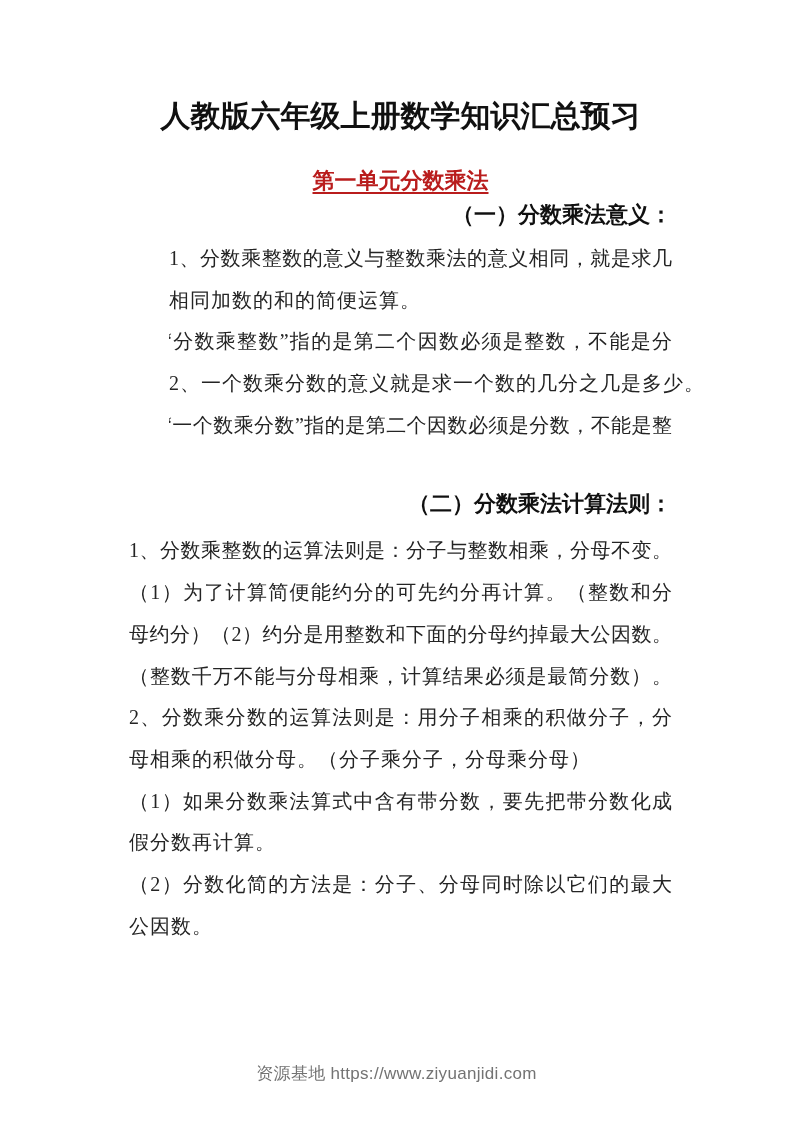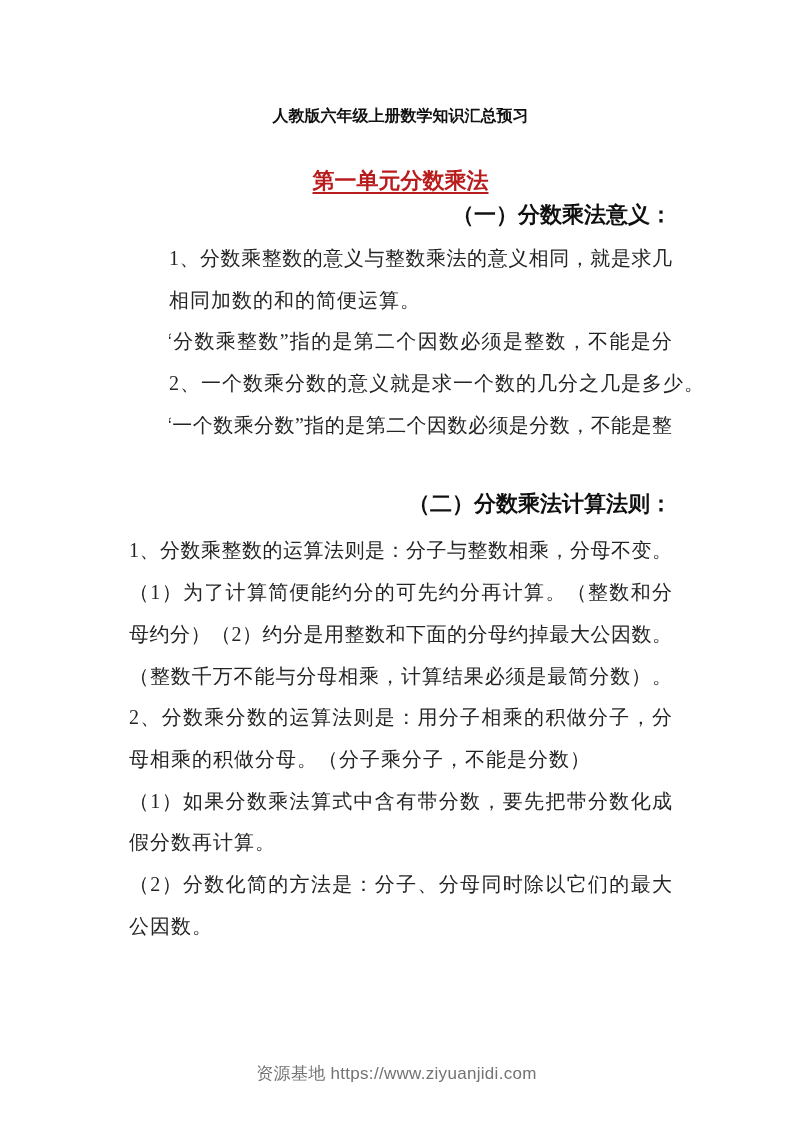--- a/index.html
+++ b/index.html
@@ -8,21 +8,21 @@
     width:793px;height:1122px;
     margin:0 auto;
     background:#ffffff;
     overflow:hidden;
     font-family:"Liberation Serif","DejaVu Serif",serif;
     color:#242424;
   }
   .content{padding:0 121px 0 129px;}
   .doc-title{
     margin:0;padding-top:101px;
-    font-size:16px;line-height:30px;font-weight:700;
+    font-size:30px;line-height:30px;font-weight:700;
     text-align:center;color:#101010;
     font-feature-settings:"halt" 1;
   }
   .doc-subtitle{
     margin:35px 0 0 0;
     font-size:22px;line-height:30px;font-weight:700;
     text-align:center;color:#b91c1c;
   }
   .doc-subtitle .underlined{
     text-decoration:underline;
@@ -102,21 +102,21 @@
           <div class="line fill">1、分数乘整数的运算法则是：分子与整数相乘，分母不变。</div>
 
           <div class="line fill">（1）为了计算简便能约分的可先约分再计算。（整数和分</div>
 
           <div class="line fill">母约分）（2）约分是用整数和下面的分母约掉最大公因数。</div>
 
           <div class="line fill">（整数千万不能与分母相乘，计算结果必须是最简分数）。</div>
 
           <div class="line fill">2、分数乘分数的运算法则是：用分子相乘的积做分子，分</div>
 
-          <div class="line">母相乘的积做分母。（分子乘分子，不能是分数）</div>
+          <div class="line">母相乘的积做分母。（分子乘分子，分母乘分母）</div>
 
           <div class="line fill">（1）如果分数乘法算式中含有带分数，要先把带分数化成</div>
 
           <div class="line">假分数再计算。</div>
 
           <div class="line fill">（2）分数化简的方法是：分子、分母同时除以它们的最大</div>
 
           <div class="line">公因数。</div>
         </div>
     </section>

